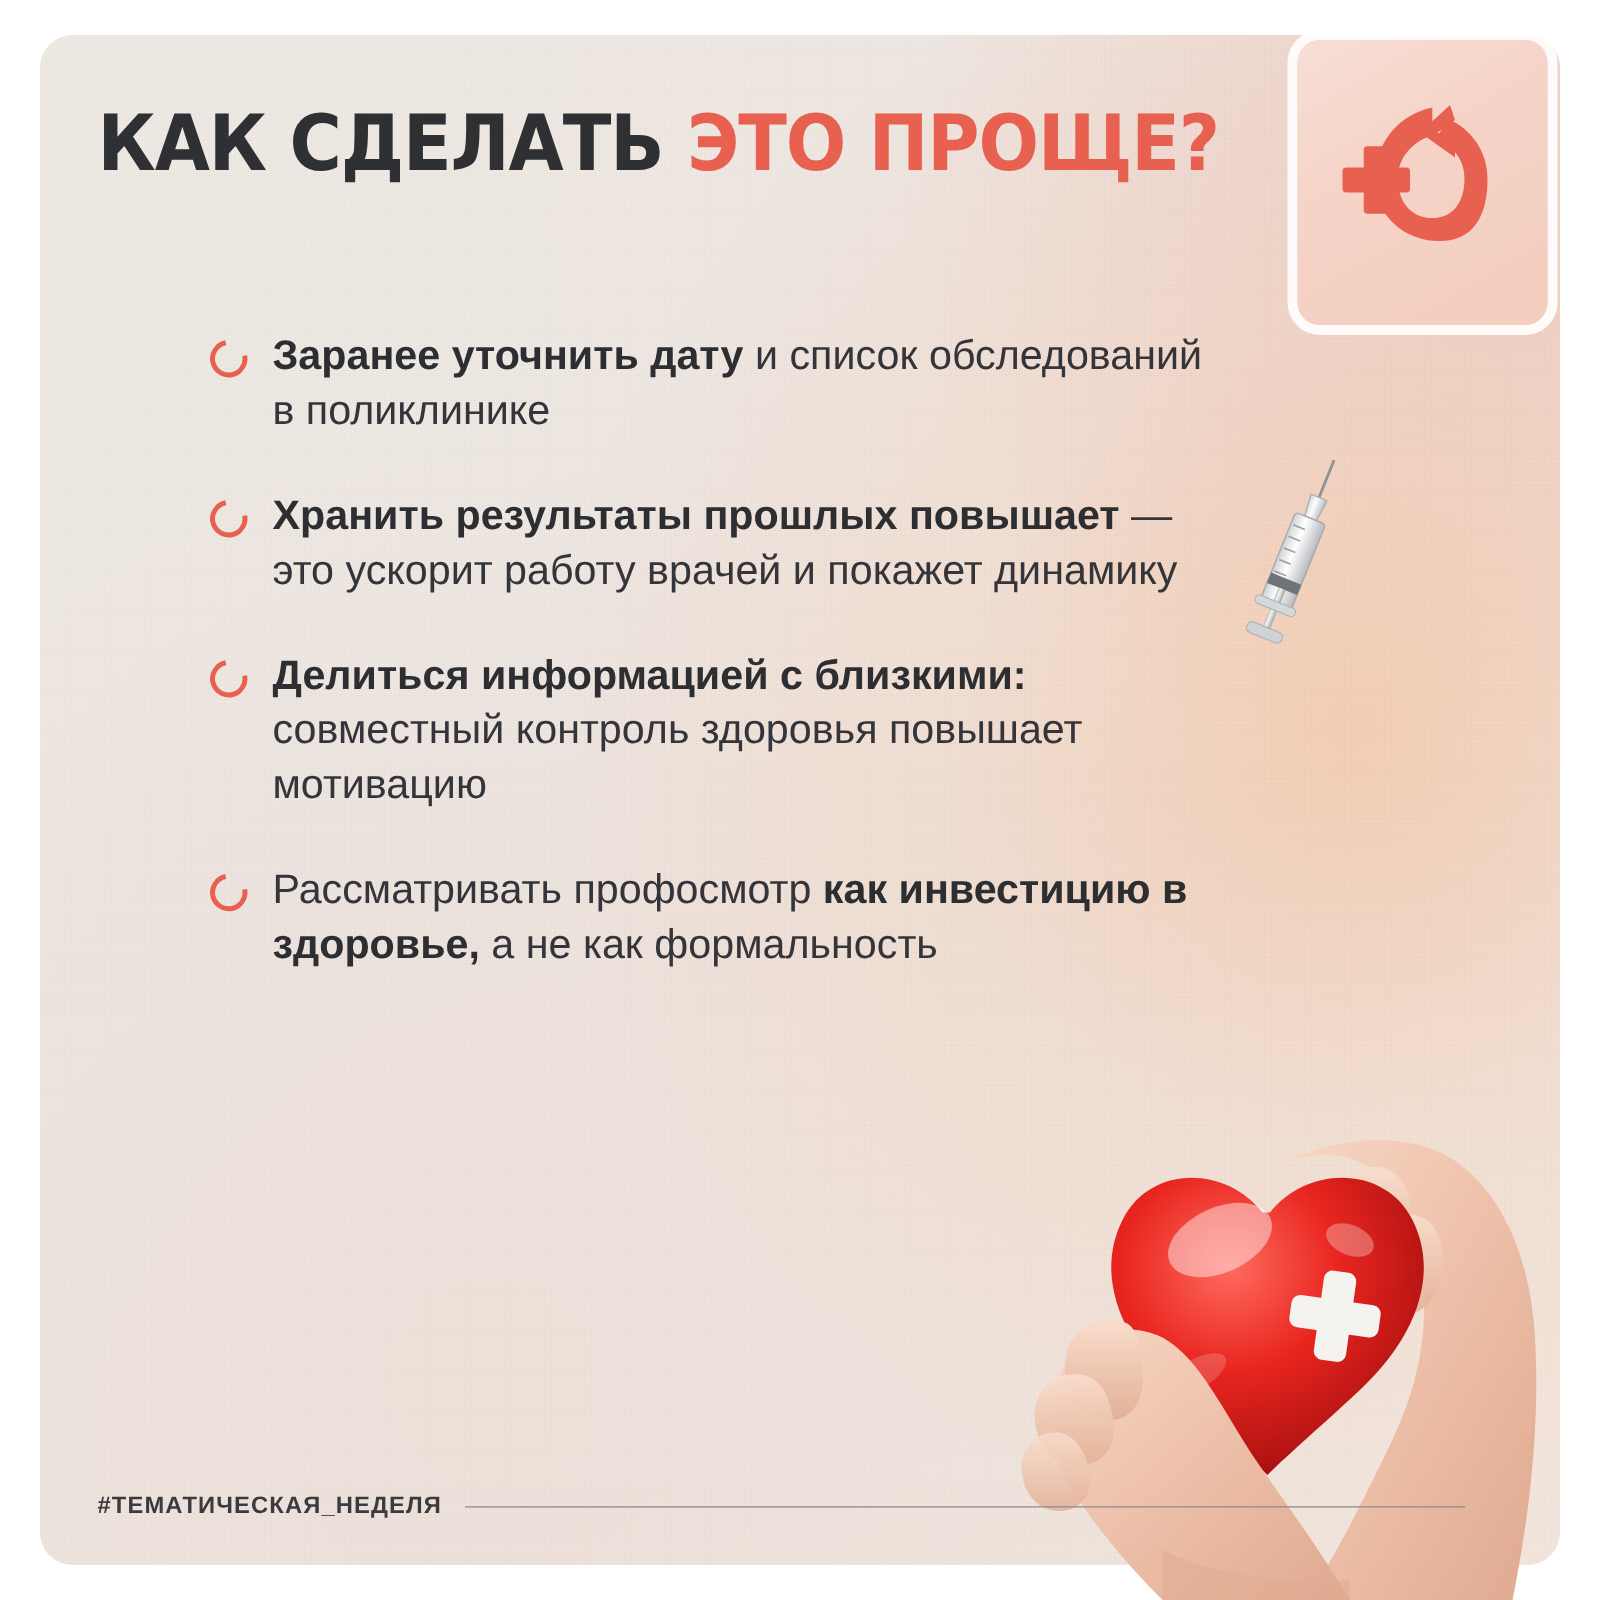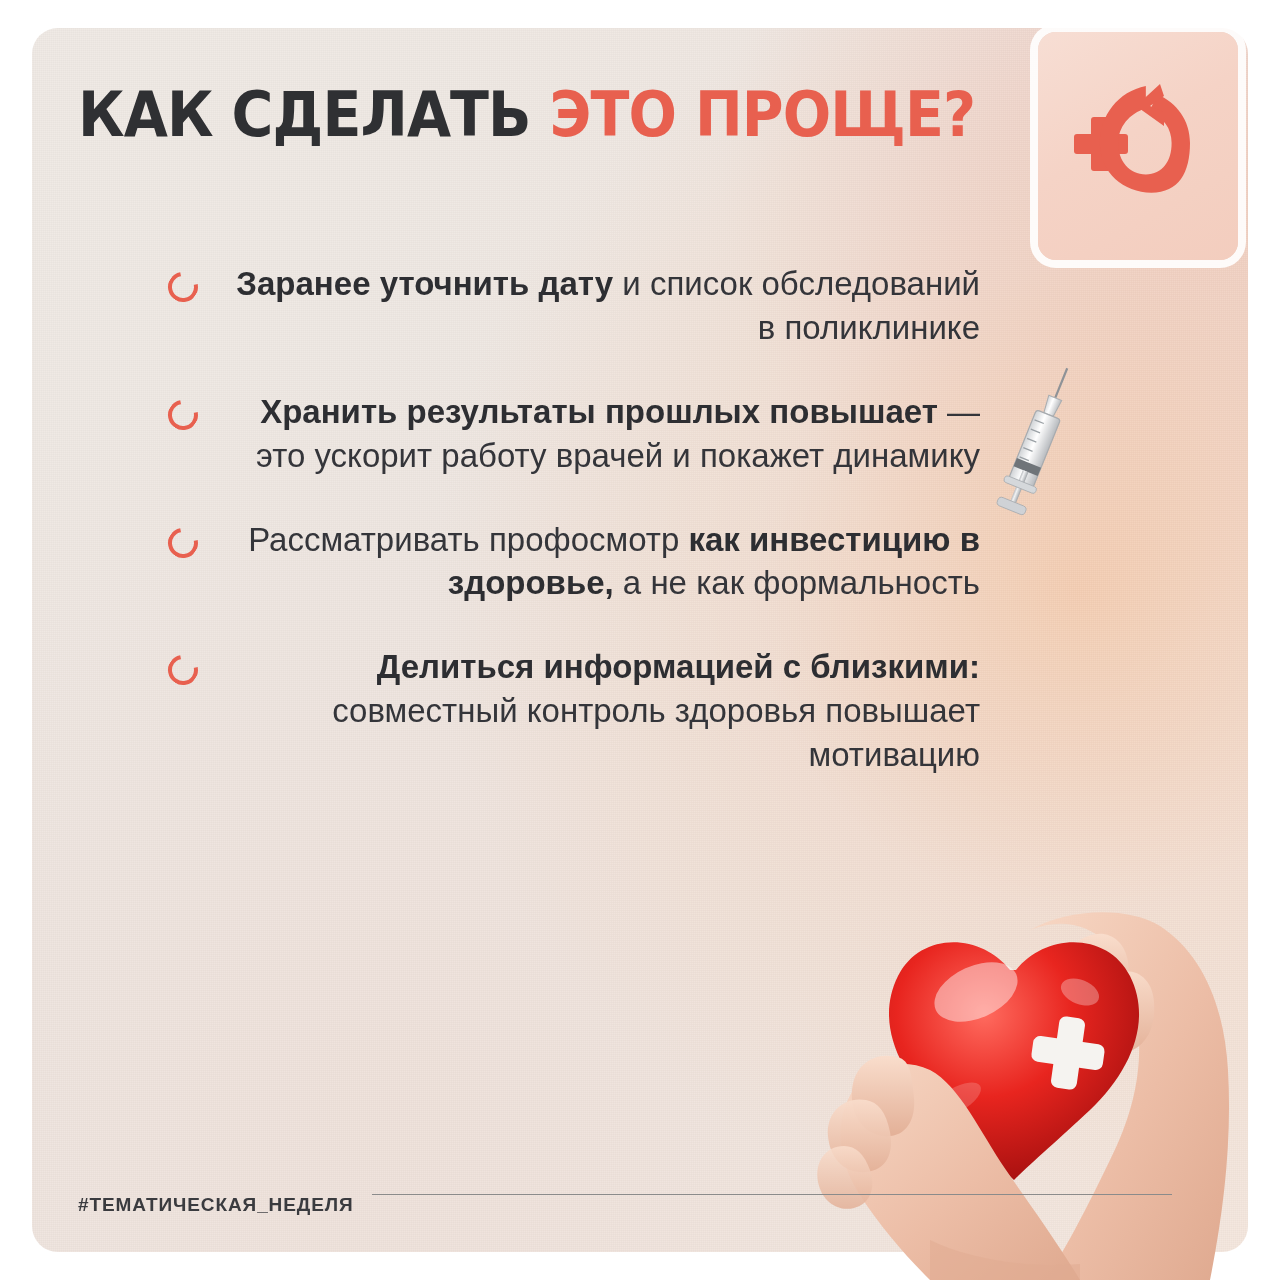--- a/index.html
+++ b/index.html
@@ -78,21 +78,20 @@
   .list {
     position: absolute;
     left: 160px;
     top: 262px;
     width: 820px;
   }
   .item {
     position: relative;
     padding-left: 58px;
     margin-bottom: 40px;
-    text-align: right;
   }
   .bullet {
     position: absolute;
     left: 8px;
     top: 10px;
     width: 22px;
     height: 22px;
     border-radius: 50%;
     border: 4px solid #e8604f;
     border-top-color: transparent;
@@ -124,20 +123,21 @@
     height: 540px;
   }
 
   
   .footer {
     position: absolute;
     left: 78px;
     bottom: 64px;
     width: 1100px;
     display: flex;
+    align-items: center;
     gap: 18px;
   }
   .hashtag {
     font-size: 19px;
     letter-spacing: 0.9px;
     font-weight: 700;
     color: #3a3b3f;
     white-space: nowrap;
     font-family: "Liberation Sans", sans-serif;
   }
@@ -186,28 +186,28 @@
     <div class="item">
       <span class="bullet"></span>
       <div class="item-text">
         <b>Хранить результаты прошлых повышает</b><span> — это ускорит работу врачей и покажет динамику</span>
       </div>
     </div>
 
     <div class="item">
       <span class="bullet"></span>
       <div class="item-text">
-        <span>Рассматривать профосмотр </span><b>как инвестицию в здоровье,</b><span> а не как формальность</span>
+        <b>Делиться информацией с близкими:</b><span> совместный контроль здоровья повышает мотивацию</span>
       </div>
     </div>
 
     <div class="item">
       <span class="bullet"></span>
       <div class="item-text">
-        <b>Делиться информацией с близкими:</b><span> совместный контроль здоровья повышает мотивацию</span>
+        <span>Рассматривать профосмотр </span><b>как инвестицию в здоровье,</b><span> а не как формальность</span>
       </div>
     </div>
 
   </div>
 
   <div class="syringe">
     <svg width="150" height="175" viewBox="0 0 150 175">
       <defs>
         <linearGradient id="gBar" x1="0" y1="0" x2="1" y2="0">
           <stop offset="0%" stop-color="#b9bcc0"></stop>

